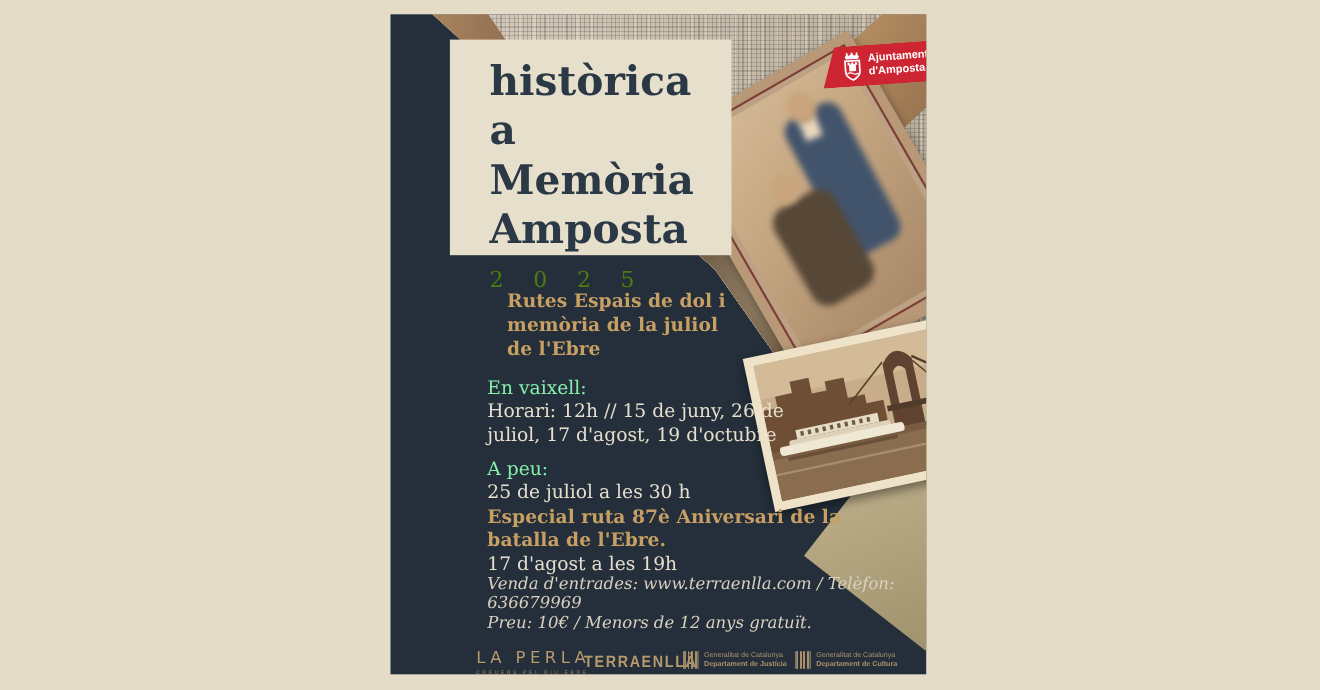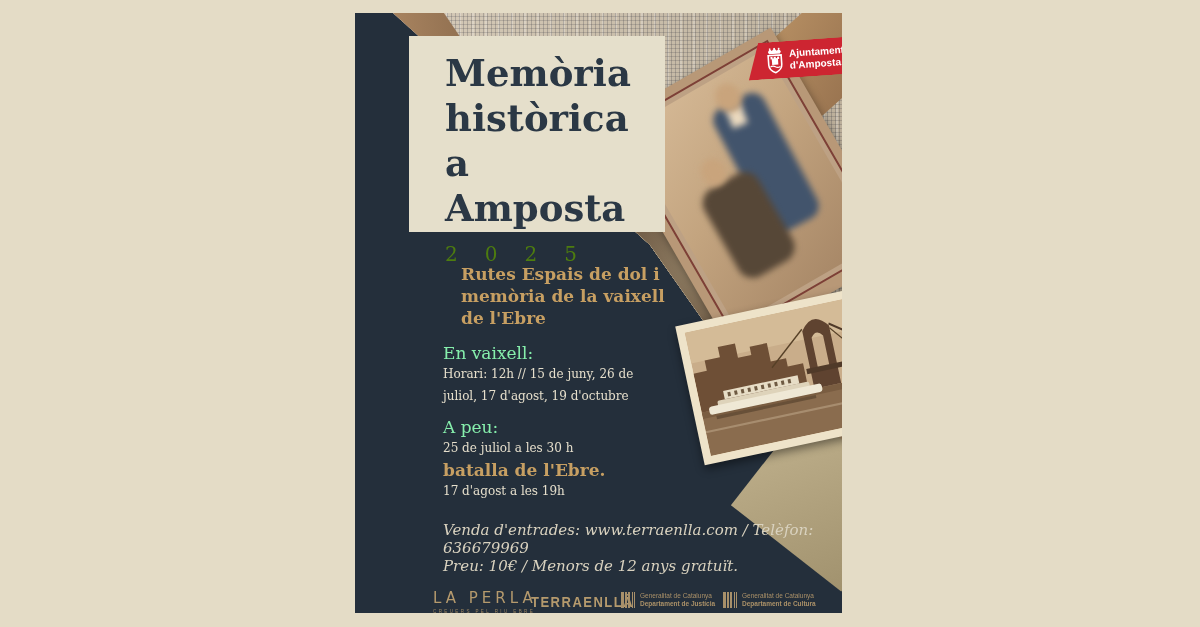--- a/index.html
+++ b/index.html
@@ -99,21 +99,21 @@
   }
   .ribbon-text{font-family:"Liberation Sans", sans-serif;font-weight:bold;
     font-size:10px;line-height:11.5px;color:#ffffff;}
 
   
   .txt{position:absolute;left:88px;font-family:"DejaVu Serif", serif;}
   .route-title{top:250px;font-weight:bold;font-size:17px;line-height:22px;color:#c79f62;margin-left:18px;}
   .sec-boat{top:329px;}
   .sec-walk{top:403px;}
   .sec-head{font-weight:normal;font-size:17px;line-height:22px;color:#86efac;}
-  .sec-line{font-size:12px;line-height:21.5px;color:#e6dfcc;font-weight:400;}
+  .sec-line{font-size:17px;line-height:21.5px;color:#e6dfcc;font-weight:400;}
   .sec-special{font-weight:bold;font-size:17px;line-height:21.5px;color:#c79f62;}
   .contact{top:508px;font-style:italic;font-size:15px;line-height:18px;color:#d9d2bf;}
 
   
   .footer{position:absolute;left:0;top:570px;width:487px;height:30px;
     font-family:"Liberation Sans", sans-serif;color:#ab9168;}
   .laperla{position:absolute;left:78px;top:6px;width:110px;text-align:left;}
   .laperla-name{font-family:"DejaVu Sans", sans-serif;font-size:15px;letter-spacing:4px;color:#b59a6d;}
   .laperla-tag{font-size:4.5px;letter-spacing:2.4px;margin-top:2px;color:#9b845f;}
   .terraenlla{position:absolute;left:176px;top:11px;font-weight:bold;font-size:13px;
@@ -194,22 +194,22 @@
         <rect x="86" y="64" width="3" height="4"></rect>
           <rect x="93" y="64" width="3" height="4"></rect>
       </g>
       <rect x="8" y="74" width="118" height="8" rx="3" fill="#efe8d5"></rect>
       <rect x="14" y="84" width="104" height="3" fill="rgba(40,28,18,0.35)"></rect>
       <rect x="0" y="96" width="170" height="2" fill="rgba(255,240,210,0.25)"></rect>
     </svg>
   </div>
 
   <div class="titlebox">
+    <div class="title-line">històrica a</div>
     <div class="title-line">Memòria</div>
-    <div class="title-line">històrica a</div>
     <div class="title-line">Amposta</div>
     <div class="title-year">2025</div>
   </div>
 
   <div class="ribbon">
     <svg width="17" height="26" viewBox="0 0 17 26">
       <path d="M2,4 L4,1.2 L6,3 L8.5,0.5 L11,3 L13,1.2 L15,4 L14,6 L3,6 Z" fill="#ffffff"></path>
       <circle cx="4" cy="0.9" r="0.9" fill="#ffffff"></circle>
       <circle cx="8.5" cy="0.4" r="0.9" fill="#ffffff"></circle>
       <circle cx="13" cy="0.9" r="0.9" fill="#ffffff"></circle>
@@ -221,33 +221,34 @@
       <path d="M3.5,19 q2.5,-1.6 5,0 q2.5,1.6 5,0" stroke="#ffffff" stroke-width="1.1" fill="none"></path>
     </svg>
     <div class="ribbon-text">
       <div>Ajuntament</div>
       <div>d'Amposta</div>
     </div>
   </div>
 
   <div class="txt route-title">
     <div>Rutes Espais de dol i</div>
-    <div>memòria de la vaixell</div>
+    <div>memòria de la juliol</div>
     <div>de l'Ebre</div>
   </div>
 
   <div class="txt sec-boat">
     <div class="sec-head">En vaixell:</div>
     <div class="sec-line">Horari: 12h // 15 de juny, 26 de</div>
     <div class="sec-line">juliol, 17 d'agost, 19 d'octubre</div>
   </div>
 
   <div class="txt sec-walk">
     <div class="sec-head">A peu:</div>
     <div class="sec-line">25 de juliol a les 30 h</div>
+    <div class="sec-special">Especial ruta 87è Aniversari de la</div>
     <div class="sec-special">batalla de l'Ebre.</div>
     <div class="sec-line">17 d'agost a les 19h</div>
   </div>
 
   <div class="txt contact">
     <div>Venda d'entrades: www.terraenlla.com / Telèfon: 636679969</div>
     <div>Preu: 10€ / Menors de 12 anys gratuït.</div>
   </div>
 
   <div class="footer">

